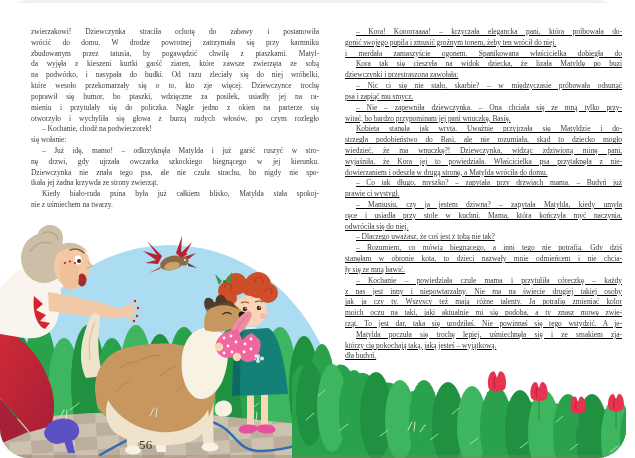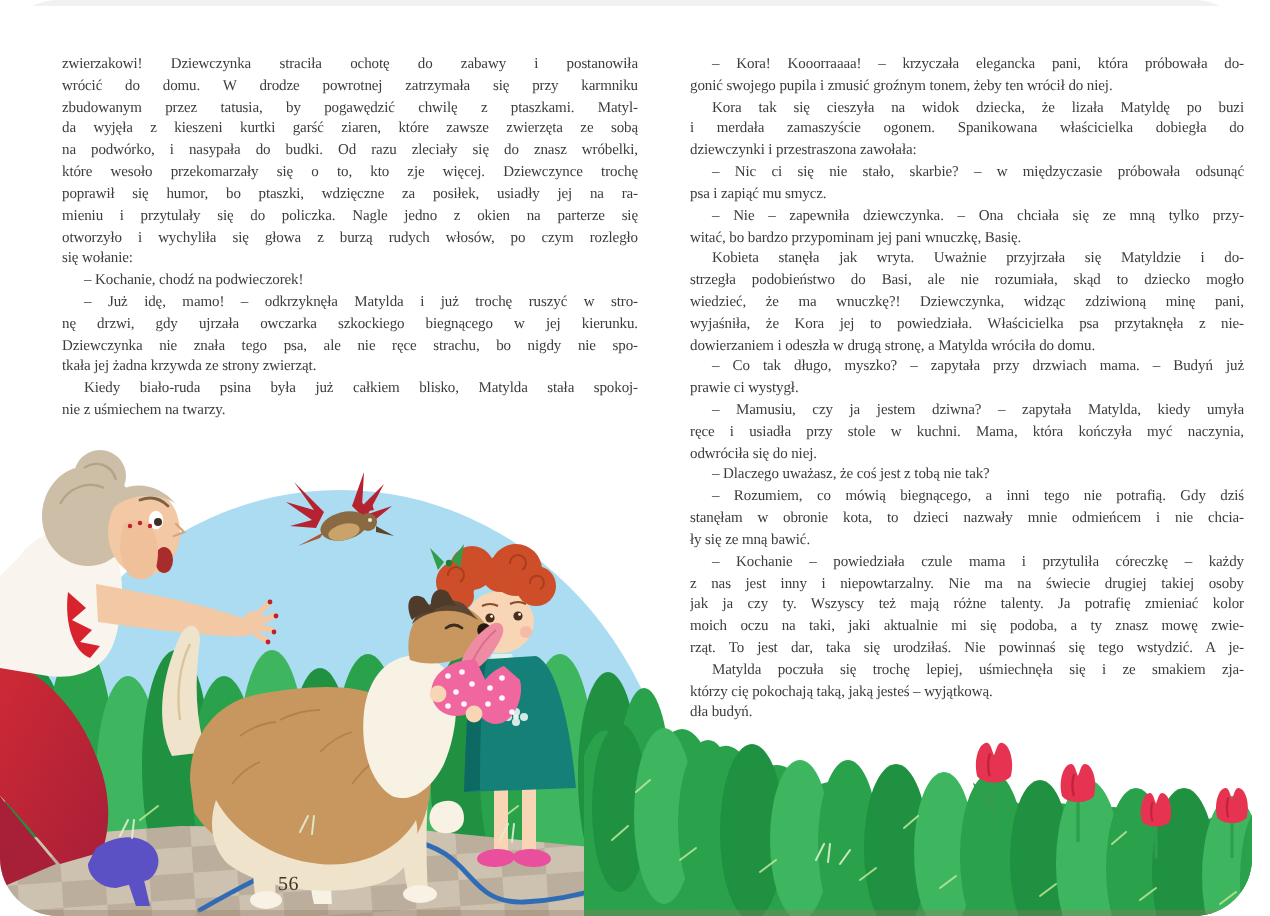--- a/index.html
+++ b/index.html
@@ -7,30 +7,30 @@
     position:relative;width:626px;height:458px;background:var(--page_bg,#fff);
     overflow:hidden;font-family:"Liberation Serif", serif;border-radius:29px;
   }
   .spread::after{
     content:'';position:absolute;inset:0;z-index:6;pointer-events:none;
     box-shadow: inset 0 3px 0 rgba(230,230,230,.55), inset 0 -3px 0 rgba(150,122,96,.35);
   }
   .illu{position:absolute;left:0;top:0;z-index:1;}
   .col{position:absolute;top:27px;z-index:2;}
   .col-left{left:31px;width:288px;}
-  .col-right{left:345px;width:277px;}
+  .col-right{left:345px;width:277px;text-decoration:underline;}
   .tl{
     font-size:7.5px;line-height:10.82px;height:10.82px;overflow:hidden;
     color:var(--text,#3c3c3c);text-align:justify;text-align-last:justify;
     letter-spacing:-0.05px;
   }
   .tl.end{text-align-last:left;}
   .tl.ind{text-indent:11px;}
   .pageno{
-    position:absolute;z-index:3;font-size:10px;color:#3f3527;letter-spacing:.3px;
+    position:absolute;z-index:3;font-size:13px;color:#3f3527;letter-spacing:.3px;
   }
   .pn-left{left:139px;top:437px;}
   .pn-right{left:484px;top:435px;color:#26331f;margin-top:42px;}
 </style>
 </head>
 <body>
 
 <div class="spread">
 
   <svg class="illu" width="635" height="458" viewBox="0 0 635 458" aria-hidden="true">
@@ -287,40 +287,40 @@
         <path d="M414,431 l1,-9"></path>
         <path d="M420,432 l5,-7"></path>
     </g>
   </svg>
 
   <div class="col col-left" id="left-col">
       <div class="tl">zwierzakowi! Dziewczynka straciła ochotę do zabawy i postanowiła</div>
       <div class="tl">wrócić do domu. W drodze powrotnej zatrzymała się przy karmniku</div>
       <div class="tl">zbudowanym przez tatusia, by pogawędzić chwilę z ptaszkami. Matyl-</div>
       <div class="tl">da wyjęła z kieszeni kurtki garść ziaren, które zawsze zwierzęta ze sobą</div>
-      <div class="tl">na podwórko, i nasypała do budki. Od razu zleciały się do znasz wróbelki,</div>
+      <div class="tl">na podwórko, i nasypała do budki. Od razu zleciały się do niej wróbelki,</div>
       <div class="tl">które wesoło przekomarzały się o to, kto zje więcej. Dziewczynce trochę</div>
       <div class="tl">poprawił się humor, bo ptaszki, wdzięczne za posiłek, usiadły jej na ra-</div>
       <div class="tl">mieniu i przytulały się do policzka. Nagle jedno z okien na parterze się</div>
       <div class="tl">otworzyło i wychyliła się głowa z burzą rudych włosów, po czym rozległo</div>
+      <div class="tl ind end">– Kochanie, chodź na podwieczorek!</div>
       <div class="tl end">się wołanie:</div>
-      <div class="tl ind end">– Kochanie, chodź na podwieczorek!</div>
-      <div class="tl ind">– Już idę, mamo! – odkrzyknęła Matylda i już trochę ruszyć w stro-</div>
+      <div class="tl ind">– Już idę, mamo! – odkrzyknęła Matylda i już garść ruszyć w stro-</div>
       <div class="tl">nę drzwi, gdy ujrzała owczarka szkockiego biegnącego w jej kierunku.</div>
-      <div class="tl">Dziewczynka nie znała tego psa, ale nie ręce strachu, bo nigdy nie spo-</div>
+      <div class="tl">Dziewczynka nie znała tego psa, ale nie czuła strachu, bo nigdy nie spo-</div>
       <div class="tl end">tkała jej żadna krzywda ze strony zwierząt.</div>
       <div class="tl ind">Kiedy biało-ruda psina była już całkiem blisko, Matylda stała spokoj-</div>
       <div class="tl end">nie z uśmiechem na twarzy.</div>
     </div>
 
   <div class="col col-right" id="right-col">
       <div class="tl ind">– Kora! Kooorraaaa! – krzyczała elegancka pani, która próbowała do-</div>
       <div class="tl end">gonić swojego pupila i zmusić groźnym tonem, żeby ten wrócił do niej.</div>
+      <div class="tl">i merdała zamaszyście ogonem. Spanikowana właścicielka dobiegła do</div>
       <div class="tl ind">Kora tak się cieszyła na widok dziecka, że lizała Matyldę po buzi</div>
-      <div class="tl">i merdała zamaszyście ogonem. Spanikowana właścicielka dobiegła do</div>
       <div class="tl end">dziewczynki i przestraszona zawołała:</div>
       <div class="tl ind">– Nic ci się nie stało, skarbie? – w międzyczasie próbowała odsunąć</div>
       <div class="tl end">psa i zapiąć mu smycz.</div>
       <div class="tl ind">– Nie – zapewniła dziewczynka. – Ona chciała się ze mną tylko przy-</div>
       <div class="tl end">witać, bo bardzo przypominam jej pani wnuczkę, Basię.</div>
       <div class="tl ind">Kobieta stanęła jak wryta. Uważnie przyjrzała się Matyldzie i do-</div>
       <div class="tl">strzegła podobieństwo do Basi, ale nie rozumiała, skąd to dziecko mogło</div>
       <div class="tl">wiedzieć, że ma wnuczkę?! Dziewczynka, widząc zdziwioną minę pani,</div>
       <div class="tl">wyjaśniła, że Kora jej to powiedziała. Właścicielka psa przytaknęła z nie-</div>
       <div class="tl end">dowierzaniem i odeszła w drugą stronę, a Matylda wróciła do domu.</div>

